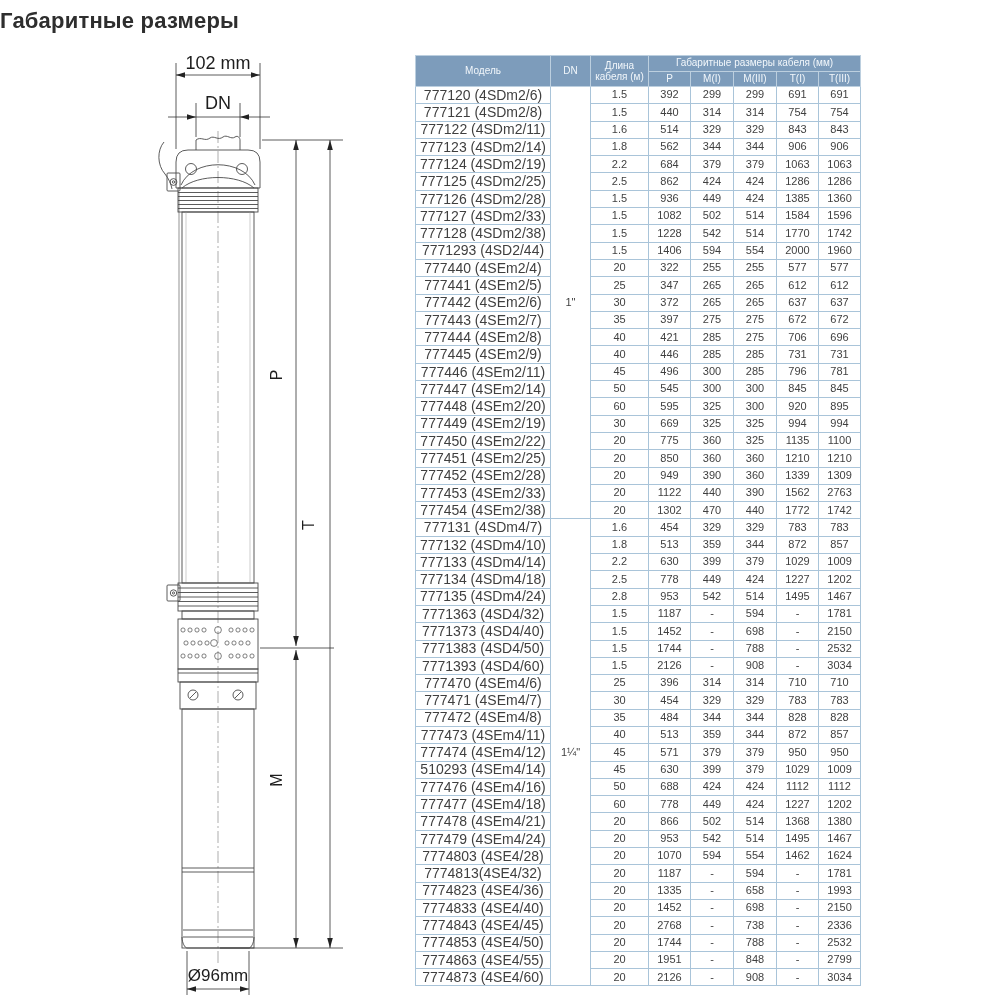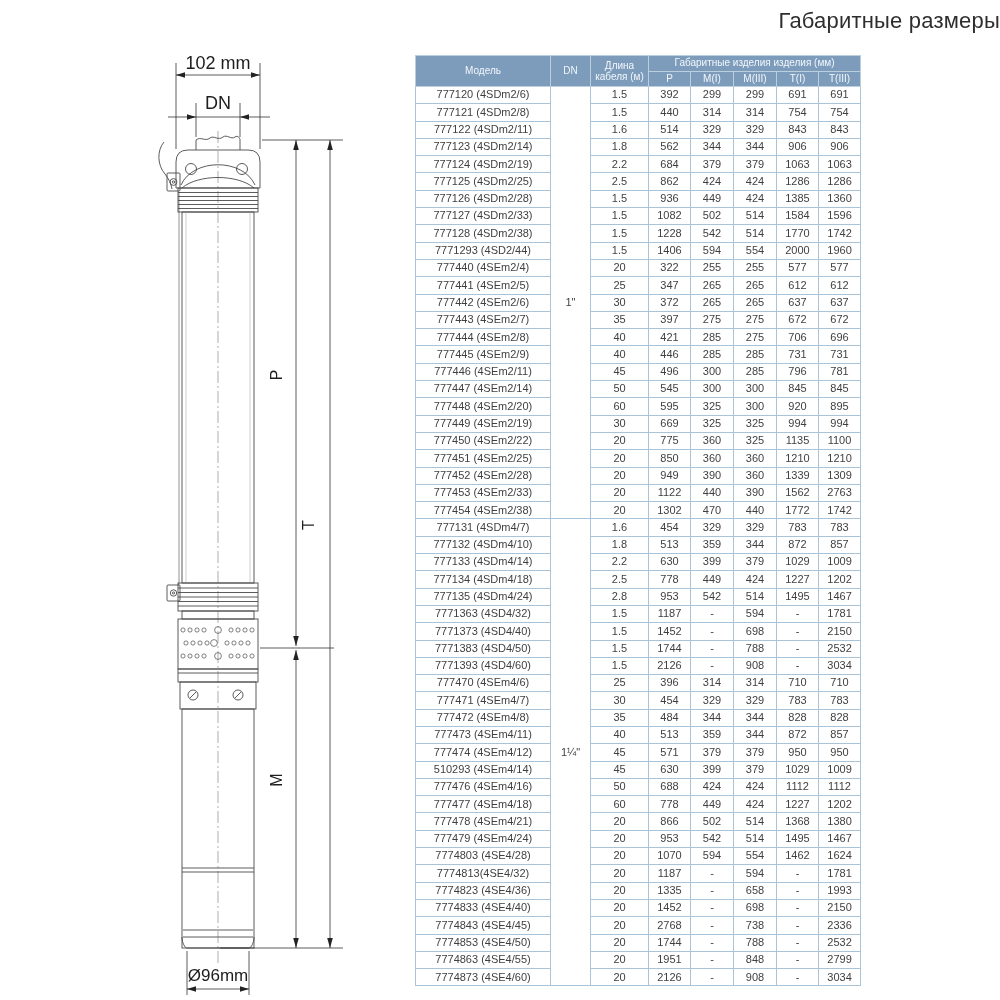--- a/index.html
+++ b/index.html
@@ -1,22 +1,22 @@
 <!DOCTYPE html>
 <html><head>
 <meta charset="utf-8">
 <style>
   html,body { margin:0; padding:0; }
   body {
     width:1000px; height:1000px; position:relative; background:#ffffff;
     font-family:"Liberation Sans", sans-serif; overflow:hidden;
   }
   .page-title {
-    position:absolute; top:8px; left:0; width:1000px; text-align:right;
-    font-size:22px; font-weight:400; color:#2e2e2e; letter-spacing:0.2px;
+    position:absolute; top:8px; left:0; width:1000px; text-align:left;
+    font-size:22px; font-weight:700; color:#2e2e2e; letter-spacing:0.2px;
   }
   
   .pump-svg { position:absolute; left:130px; top:45px; }
   
   table.dim-table {
     position:absolute; left:415px; top:55px; width:445px;
     border-collapse:collapse; table-layout:fixed;
     font-size:11px; color:#3f3f3f;
   }
   .dim-table td, .dim-table th {
@@ -24,21 +24,21 @@
     white-space:nowrap; overflow:hidden; font-weight:400;
     height:16.3px; line-height:1.05;
   }
   .dim-table thead th {
     background:#7d9cbb; color:#f2f7fb; border-color:#bccfdf;
     font-size:10px;
   }
   .dim-table thead tr.h1 th { height:15px; }
   .dim-table thead tr.h2 th { height:14px; }
   .dim-table th.cable-h { white-space:normal; line-height:1.15;margin-left:48px; }
-  .dim-table td.model-cell { font-size:11px; }
+  .dim-table td.model-cell { font-size:14px; }
 </style>
 </head>
 <body>
 
 <div class="page-title">Габаритные размеры</div>
 
 <svg class="pump-svg" width="240" height="955" viewBox="0 0 240 955">
   <g stroke="#4a4a4a" stroke-width="0.9" fill="none">
 
     <line x1="88" y1="86" x2="88" y2="918" stroke="#8a8a8a" stroke-width="0.7" stroke-dasharray="12 3 2 3"></line>
@@ -193,21 +193,21 @@
       <col style="width:43px">
       <col style="width:43px">
     <col style="width:42px">
       <col style="width:42px">
   </colgroup>
   <thead>
     <tr class="h1">
       <th rowspan="2">Модель</th>
       <th rowspan="2">DN</th>
       <th rowspan="2" class="cable-h">Длина кабеля (м)</th>
-      <th colspan="5">Габаритные изделия изделия (мм)</th>
+      <th colspan="5">Габаритные размеры кабеля (мм)</th>
     </tr>
     <tr class="h2">
       <th>P</th>
       <th>M(I)</th>
       <th>M(III)</th>
       <th>T(I)</th>
       <th>T(III)</th>
     </tr>
   </thead>
   <tbody>

